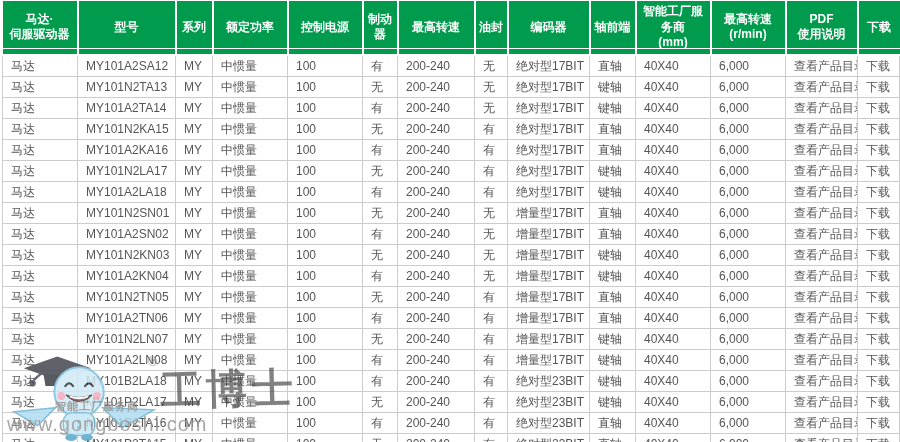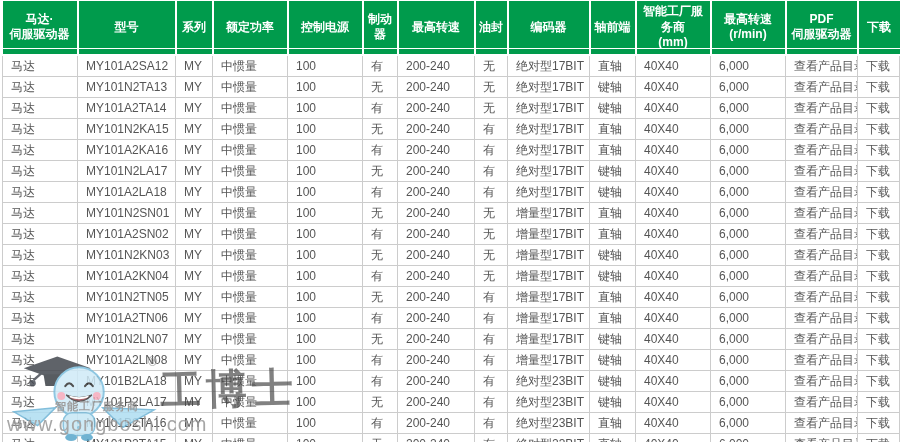--- a/index.html
+++ b/index.html
@@ -68,21 +68,21 @@
           <th>制动器</th>
           <th>最高转速</th>
           <th>油封</th>
           <th>编码器</th>
           <th>轴前端</th>
           <th>智能工厂服务商
 (mm)</th>
           <th>最高转速
 (r/min)</th>
           <th>PDF
-伺服驱动器</th>
+使用说明</th>
           <th>下载</th>
         </tr>
     </thead>
     <tbody id="body-rows">
         <tr>
           <td>马达</td>
           <td>MY101A2SA12</td>
           <td>MY</td>
           <td>中惯量</td>
           <td>100</td>

